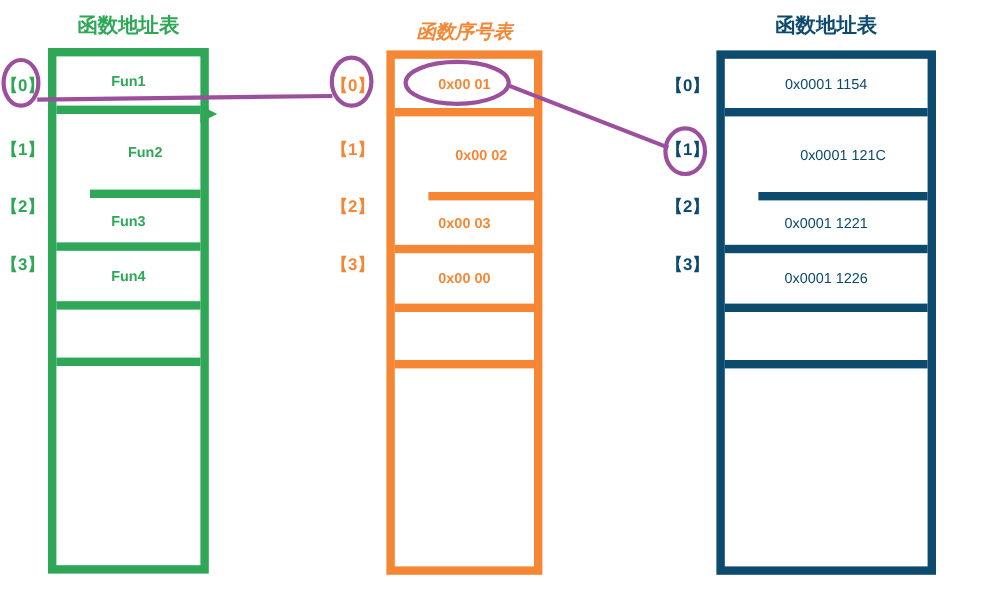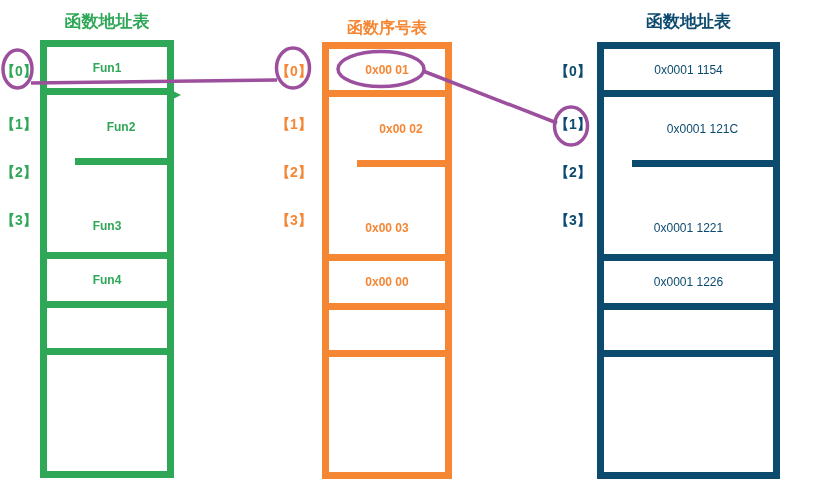--- a/index.html
+++ b/index.html
@@ -22,21 +22,21 @@
   
   .title{
     position:absolute;
     text-align:center;
     font-weight:bold;
     font-size:17px;
     line-height:20px;
     white-space:nowrap;
   }
   .t-green{left:40px;top:12px;width:134px;}
-  .t-orange{left:322px;top:18px;width:130px;font-size:16px;}
+  .t-orange{left:322px;top:18px;width:130px;font-size:16px;font-style:italic;}
   .t-red{left:597px;top:12px;width:183px;}
 
   
   .idx{
     position:absolute;
     width:40px;height:22px;
     text-align:center;
     font-weight:bold;
     font-size:14px;
     line-height:22px;
@@ -66,21 +66,21 @@
     border-color:inherit;
     display:flex;
     align-items:center;
     justify-content:center;
     font-weight:bold;
     font-size:12px;
     white-space:nowrap;
   }
   .cell:nth-child(1){height:48px;}
   .cell:nth-child(2){height:70px;margin-left:28px;}
-  .cell:nth-child(3){height:60px;margin-top:34px;}
+  .cell:nth-child(3){height:44px;}
   .cell:nth-child(4){height:49px;}
   .cell:nth-child(5){height:47px;}
   .cell:nth-child(6){flex:1;border-bottom:none;}
   .tbl-red .cell{font-weight:400;}
 
   
   .overlay{
     position:absolute;
     left:0;top:0;
     width:824px;height:500px;

